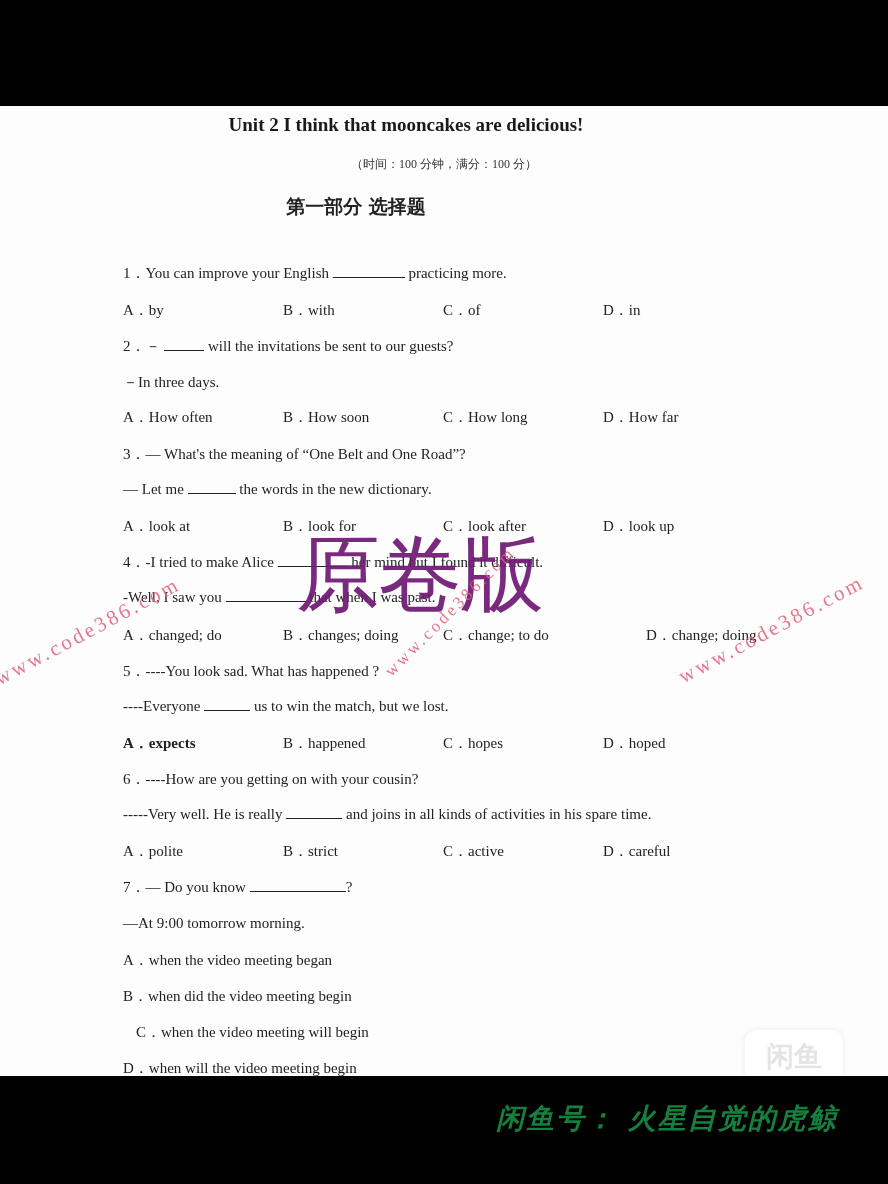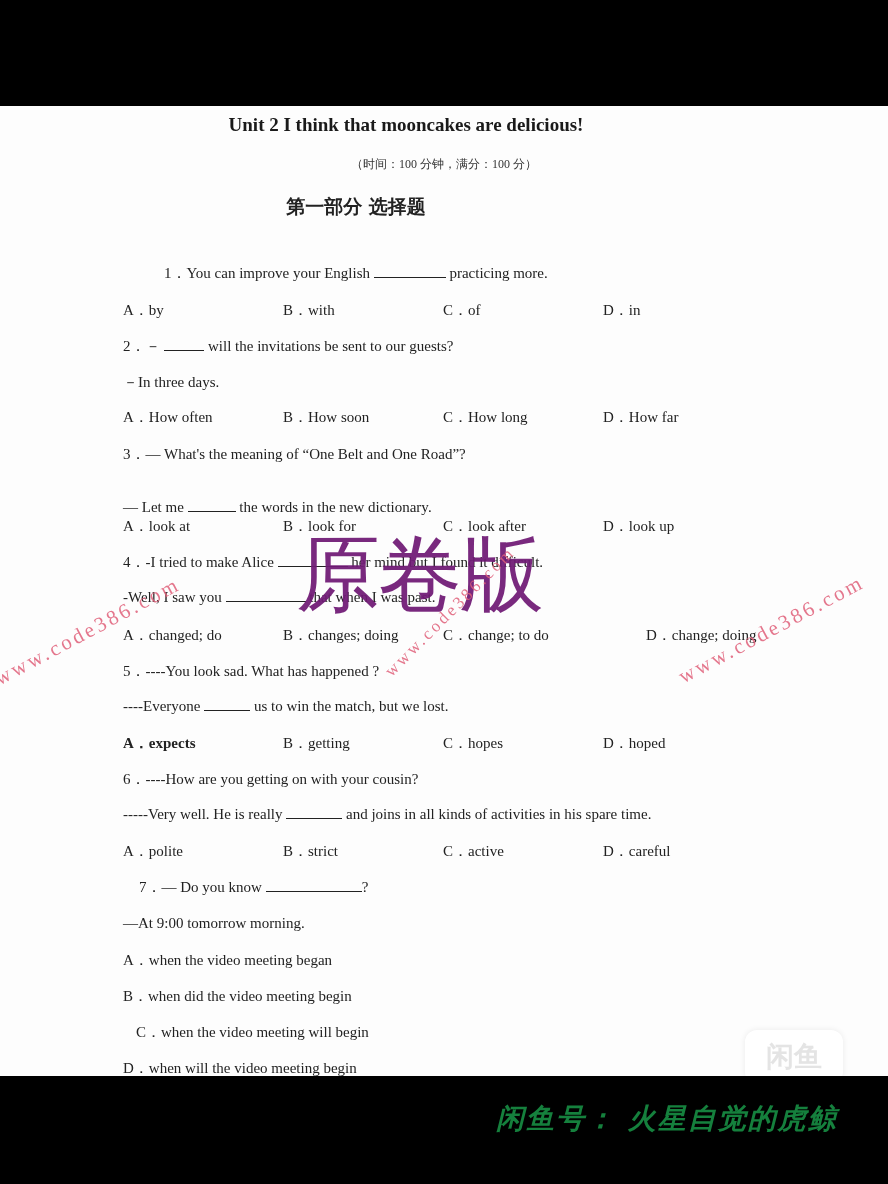--- a/index.html
+++ b/index.html
@@ -57,68 +57,68 @@
 </style>
 </head>
 <body>
 
 <div class="page">
   <div class="title">Unit 2 I think that mooncakes are delicious!</div>
   <div class="subtitle">（时间：100 分钟，满分：100 分）</div>
   <div class="part">第一部分  选择题</div>
 
   <div id="qwrap">
-      <div class="line" style="top: 158px; margin-left: 41px;"><span>1．You can improve your English </span><span class="blank" style="width: 72px;"></span><span> practicing more.</span></div>
+      <div class="line" style="top: 158px;"><span>1．You can improve your English </span><span class="blank" style="width: 72px;"></span><span> practicing more.</span></div>
       <div class="opts" style="top: 195px;">
         <span class="opt" style="left: 123px;">A．by</span>
         <span class="opt" style="left: 283px;">B．with</span>
         <span class="opt" style="left: 443px;">C．of</span>
         <span class="opt" style="left: 603px;">D．in</span>
       </div>
       <div class="line" style="top: 231px;"><span>2．－ </span><span class="blank" style="width: 40px;"></span><span>  will the invitations be sent to our guests?</span></div>
       <div class="line" style="top: 267px;"><span>－In three days.</span><span></span></div>
       <div class="opts" style="top: 302px;">
         <span class="opt" style="left: 123px;">A．How often</span>
         <span class="opt" style="left: 283px;">B．How soon</span>
         <span class="opt" style="left: 443px;">C．How long</span>
         <span class="opt" style="left: 603px;">D．How far</span>
       </div>
       <div class="line" style="top: 339px;"><span>3．— What's the meaning of “One Belt and One Road”?</span><span></span></div>
-      <div class="line" style="top: 393px; text-align: center;"><span>— Let me </span><span class="blank" style="width: 48px;"></span><span>  the words in the new dictionary.</span></div>
+      <div class="line" style="top: 375px; text-align: center;"><span>— Let me </span><span class="blank" style="width: 48px;"></span><span>  the words in the new dictionary.</span></div>
       <div class="opts" style="top: 411px;">
         <span class="opt" style="left: 123px;">A．look at</span>
         <span class="opt" style="left: 283px;">B．look for</span>
         <span class="opt" style="left: 443px;">C．look after</span>
         <span class="opt" style="left: 603px;">D．look up</span>
       </div>
       <div class="line" style="top: 447px;"><span>4．-I tried to make Alice </span><span class="blank" style="width: 70px;"></span><span> her mind but I found it difficult.</span></div>
       <div class="line" style="top: 483px;"><span>-Well, I saw you </span><span class="blank" style="width: 80px;"></span><span> that when I was past.</span></div>
       <div class="opts" style="top: 520px;">
         <span class="opt" style="left: 123px;">A．changed; do</span>
         <span class="opt" style="left: 283px;">B．changes; doing</span>
         <span class="opt" style="left: 443px;">C．change; to do</span>
         <span class="opt" style="left: 603px; margin-left: 43px;">D．change; doing</span>
       </div>
       <div class="line" style="top: 556px;"><span>5．----You look sad. What has happened ?</span><span></span></div>
       <div class="line" style="top: 592px;"><span>----Everyone </span><span class="blank" style="width: 46px;"></span><span> us to win the match, but we lost.</span></div>
       <div class="opts" style="top: 628px;">
         <span class="opt" style="left: 123px; font-weight: bold;">A．expects</span>
-        <span class="opt" style="left: 283px;">B．getting</span>
+        <span class="opt" style="left: 283px;">B．happened</span>
         <span class="opt" style="left: 443px;">C．hopes</span>
         <span class="opt" style="left: 603px;">D．hoped</span>
       </div>
       <div class="line" style="top: 664px;"><span>6．----How are you getting on with your cousin?</span><span></span></div>
       <div class="line" style="top: 700px;"><span>-----Very well. He is really </span><span class="blank" style="width: 56px;"></span><span> and joins in all kinds of activities in his spare time.</span></div>
       <div class="opts" style="top: 736px;">
         <span class="opt" style="left: 123px;">A．polite</span>
         <span class="opt" style="left: 283px;">B．strict</span>
         <span class="opt" style="left: 443px;">C．active</span>
         <span class="opt" style="left: 603px;">D．careful</span>
       </div>
-      <div class="line" style="top: 772px; margin-left: 16px;"><span>7．— Do you know </span><span class="blank" style="width: 96px;"></span><span>?</span></div>
+      <div class="line" style="top: 772px;"><span>7．— Do you know </span><span class="blank" style="width: 96px;"></span><span>?</span></div>
       <div class="line" style="top: 809px;"><span>—At 9:00 tomorrow morning.</span><span></span></div>
       <div class="line" style="top: 845px;">A．when the video meeting began</div>
       <div class="line" style="top: 881px;">B．when did the video meeting begin</div>
       <div class="line" style="top: 917px; margin-left: 13px;">C．when the video meeting will begin</div>
       <div class="line" style="top: 953px;">D．when will the video meeting begin</div>
     </div>
 
   <div class="stamp">原卷版</div>
 
   <div class="wm" style="left:2px; top:560px; transform: rotate(-28deg);">www.code386.com</div>

